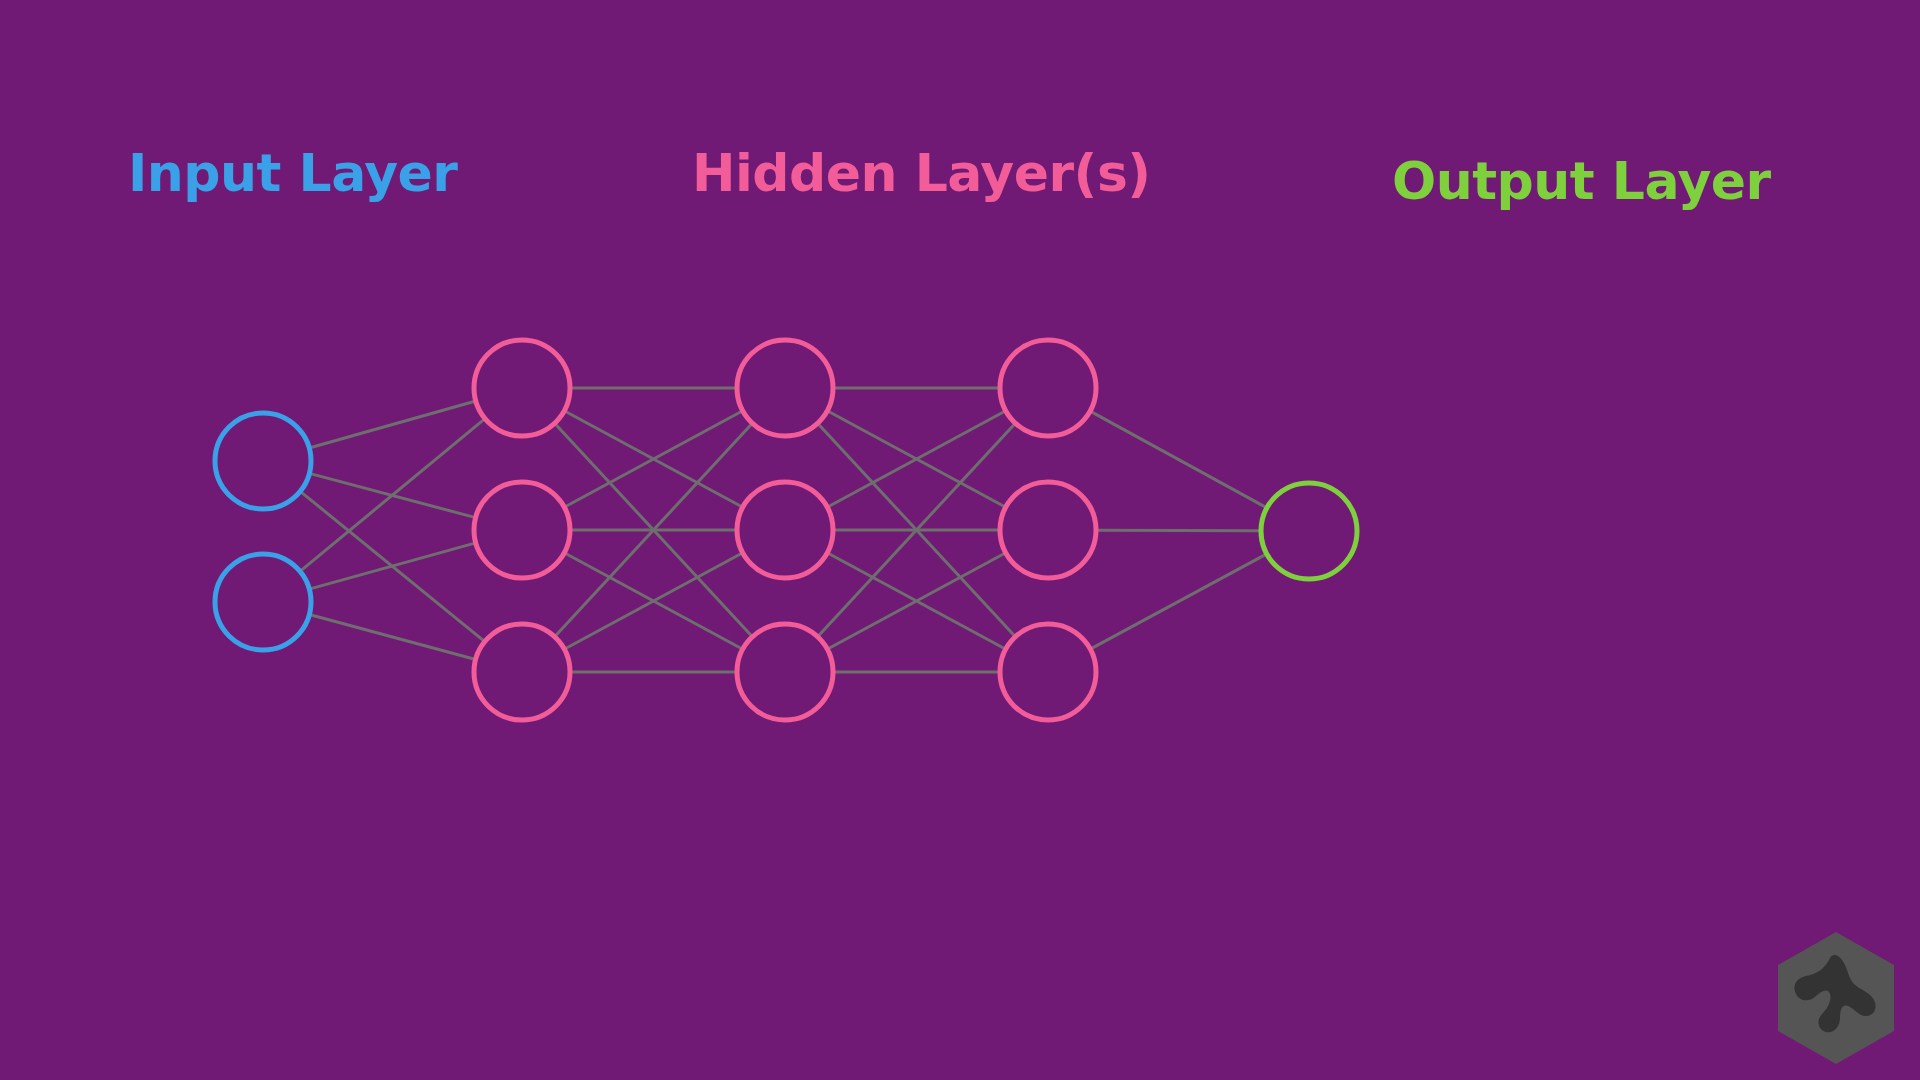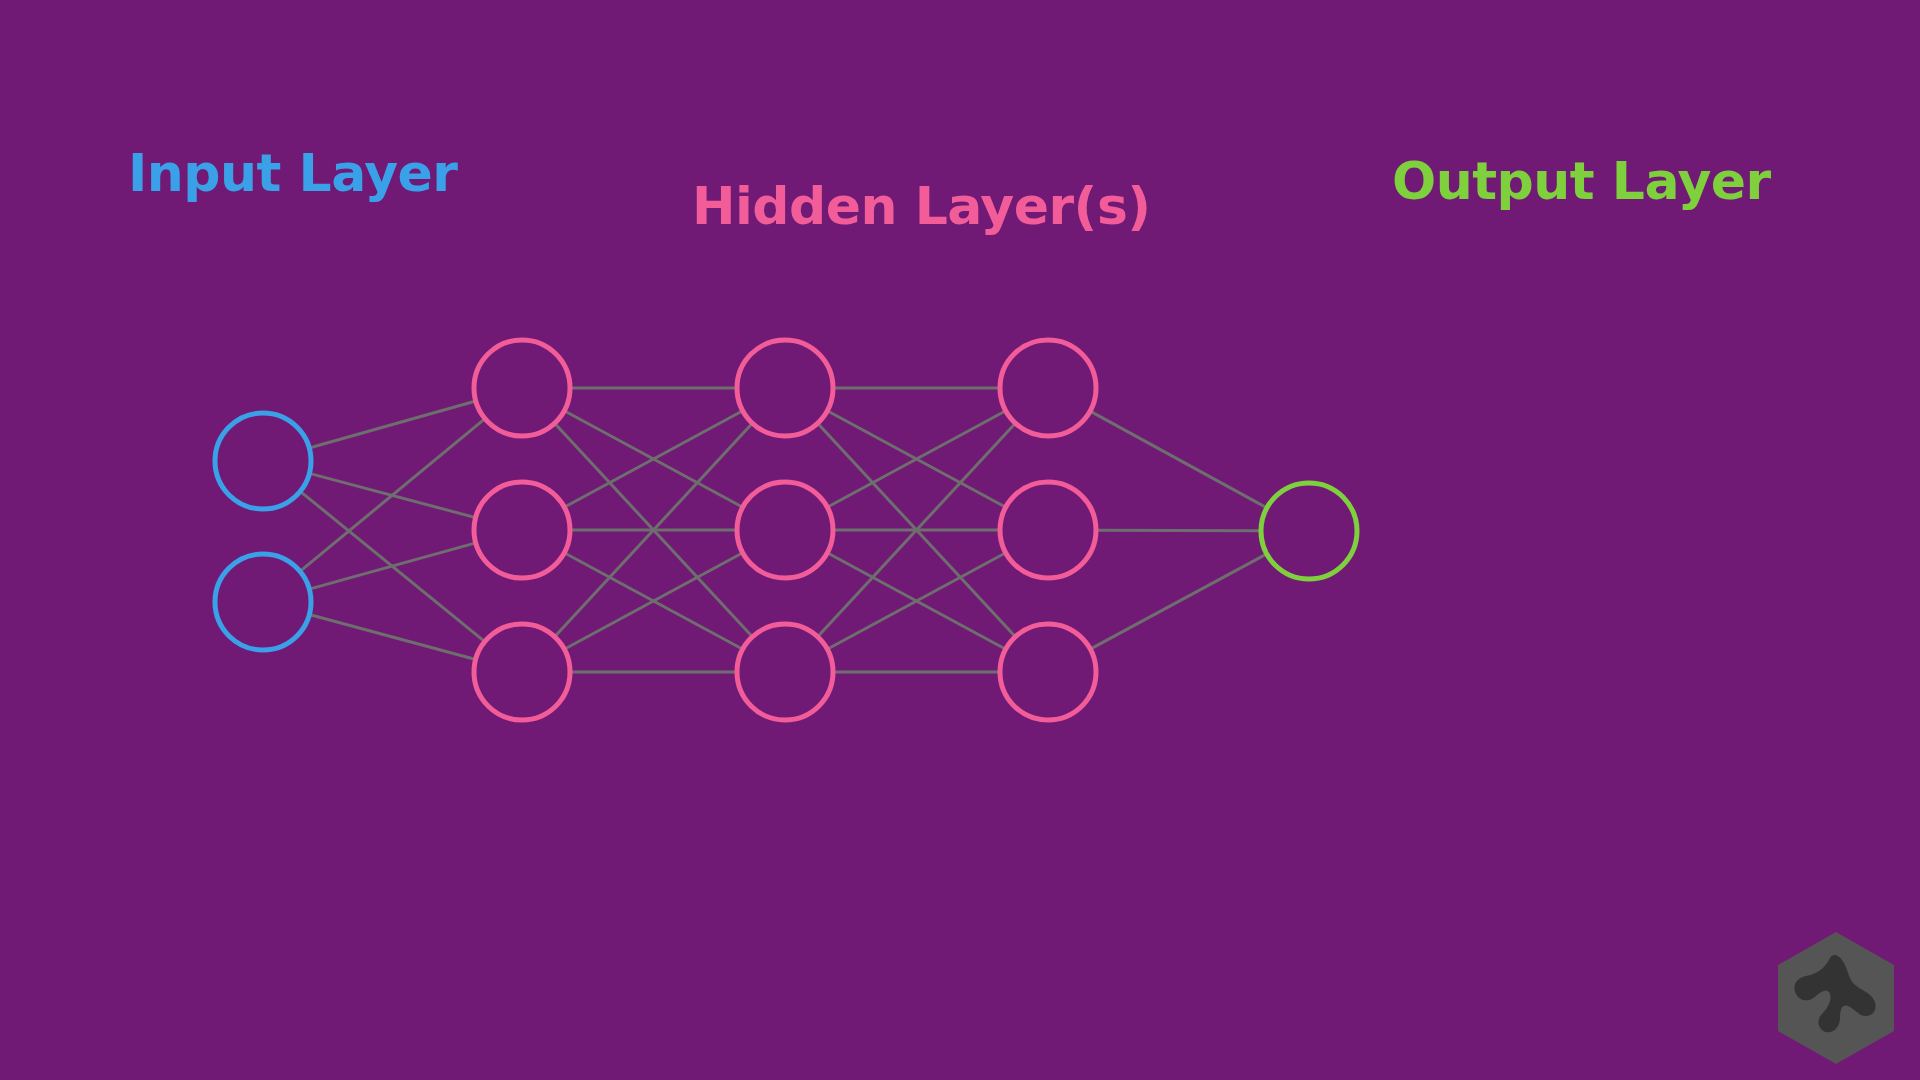--- a/index.html
+++ b/index.html
@@ -102,21 +102,21 @@
         <circle cx="785" cy="672" r="48" fill="none" stroke="#F25C99" stroke-width="5"></circle>
         <circle cx="1048" cy="388" r="48" fill="none" stroke="#F25C99" stroke-width="5"></circle>
         <circle cx="1048" cy="530" r="48" fill="none" stroke="#F25C99" stroke-width="5"></circle>
         <circle cx="1048" cy="672" r="48" fill="none" stroke="#F25C99" stroke-width="5"></circle>
         <circle cx="1309" cy="531" r="48" fill="none" stroke="#7ED03C" stroke-width="5"></circle>
       </g>
   </svg>
 
   <div class="layer-labels">
     <div class="layer-label" id="label-input" style="color: rgb(58, 160, 232);">Input Layer</div>
-    <div class="layer-label" id="label-hidden" style="color: rgb(242, 92, 153); margin-top: 33px;">Hidden Layer(s)</div>
+    <div class="layer-label" id="label-hidden" style="color: rgb(242, 92, 153);">Hidden Layer(s)</div>
     <div class="layer-label" id="label-output" style="color: rgb(126, 208, 60);">Output Layer</div>
   </div>
 
   <svg class="wm" viewBox="0 0 128 140">
     <polygon points="64,4 122,37 122,103 64,136 6,103 6,37" fill="#555555"></polygon>
     <path d="M58 30 C52 42 44 46 34 48 C24 50 20 58 24 66 C28 74 38 74 44 68
              C50 62 56 60 58 66 C60 72 56 80 50 86 C44 92 46 102 54 104
              C62 106 68 98 68 90 C68 82 70 76 76 78 C82 80 86 88 94 88
              C102 88 106 80 102 72 C98 64 88 62 82 56 C76 50 76 40 70 32
              C66 27 61 25 58 30 Z" fill="#333333"></path>

